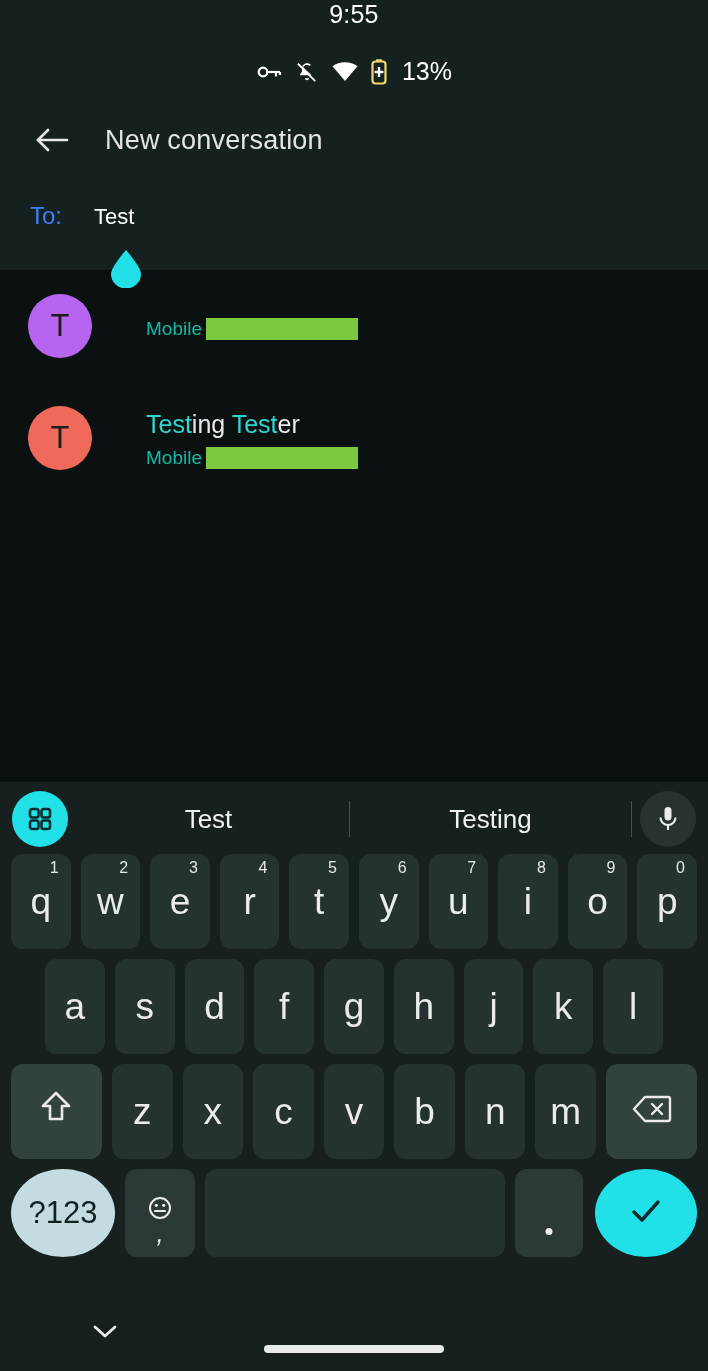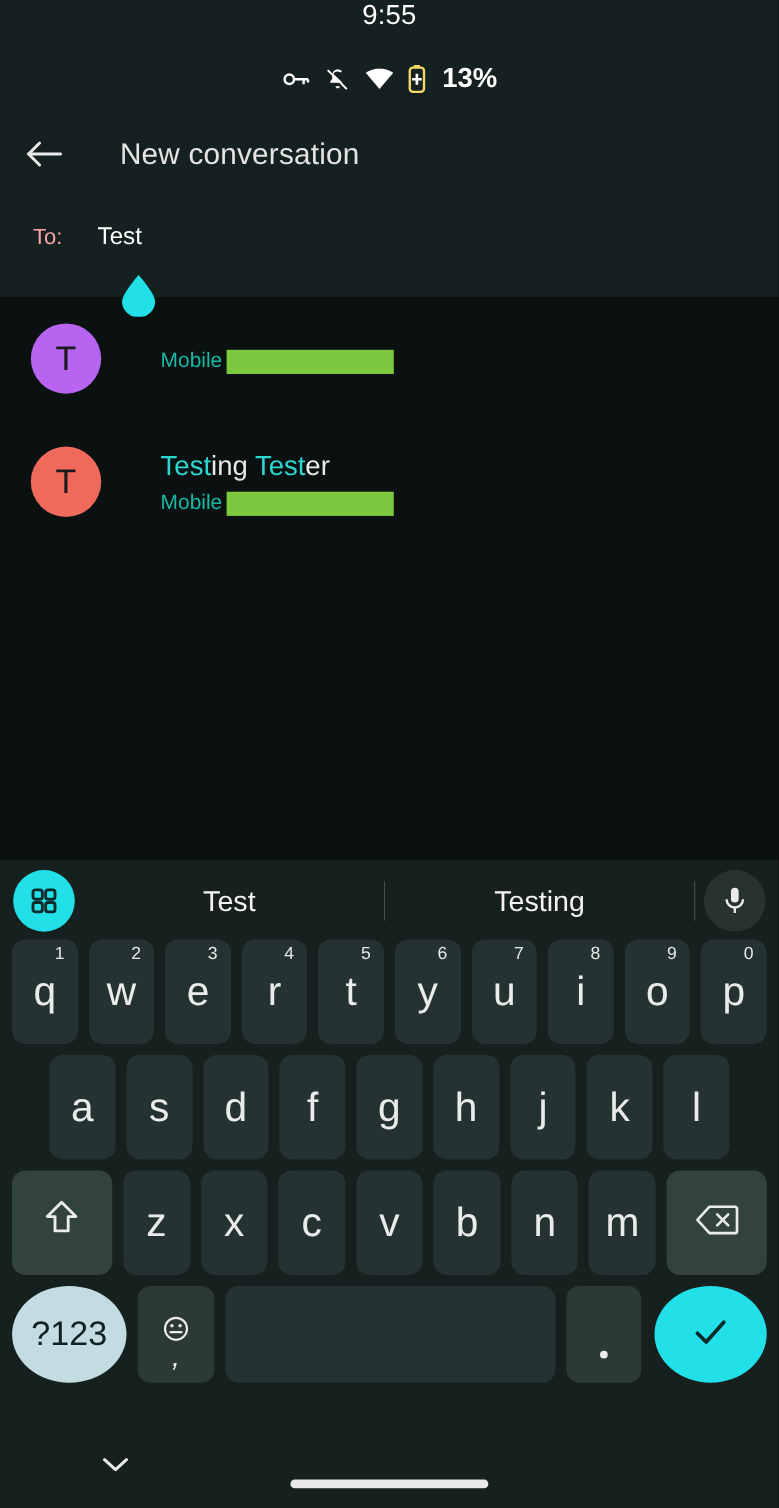--- a/index.html
+++ b/index.html
@@ -13,39 +13,39 @@
 
   
   .statusbar {
     position: absolute; top: 0; left: 0; width: 708px; height: 86px;
     background: #152120;
     display: flex; align-items: center; justify-content: space-between;
     padding: 0 32px;
     flex-direction: column;
   }
   .status-time { color: #ffffff; font-size: 25px; letter-spacing: .2px; }
-  .status-icons { display: flex; align-items: center; gap: 13px; font-weight: bold; }
+  .status-icons { display: flex; align-items: center; gap: 13px; }
   .status-icons svg { display: block; }
   .battery-pct { color: #ffffff; font-size: 25px; margin-left: 2px; }
 
   
   .header {
     position: absolute; top: 86px; left: 0; width: 708px; height: 184px;
     background: #152120;
   }
-  .header-row { display: flex; align-items: center; height: 108px; padding-left: 16px; gap: 16px; }
+  .header-row { display: flex; align-items: center; height: 108px; padding-left: 28px; }
   .back-btn {
     width: 48px; height: 48px; display: flex; align-items: center; justify-content: center;
     cursor: pointer;
   }
   .header-title {
     color: #e3e4e3; font-size: 27px; margin-left: 29px; letter-spacing: .2px;
   }
   .to-row { display: flex; align-items: baseline; padding-left: 30px; margin-top: 8px; }
-  .to-label { color: #fca5a5; font-size: 20px; }
+  .to-label { color: #3b82f6; font-size: 24px; }
   .to-value { color: #ffffff; font-size: 22px; margin-left: 32px; }
 
   
   .cursor-handle {
     position: absolute; left: 108px; top: 250px; width: 36px; height: 38px;
     z-index: 5;
   }
 
   
   .contact-list { position: absolute; top: 270px; left: 0; width: 708px; }

